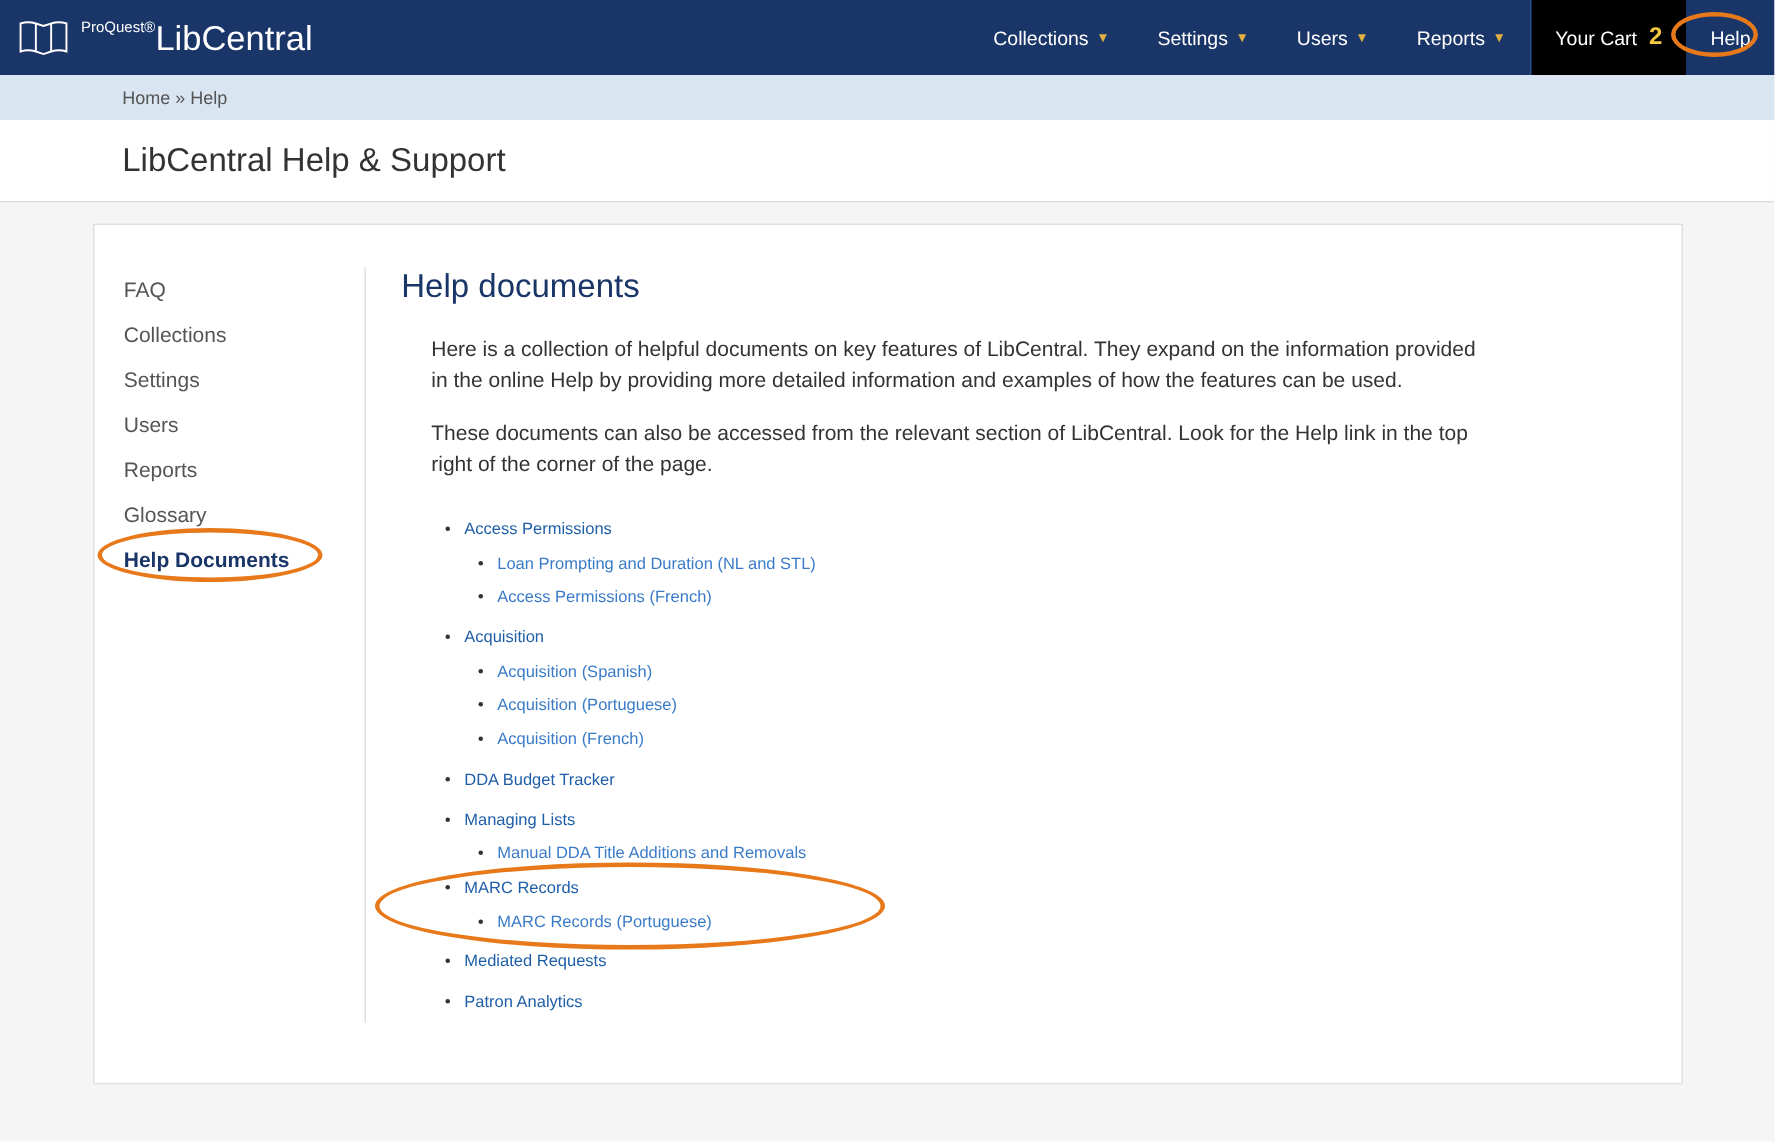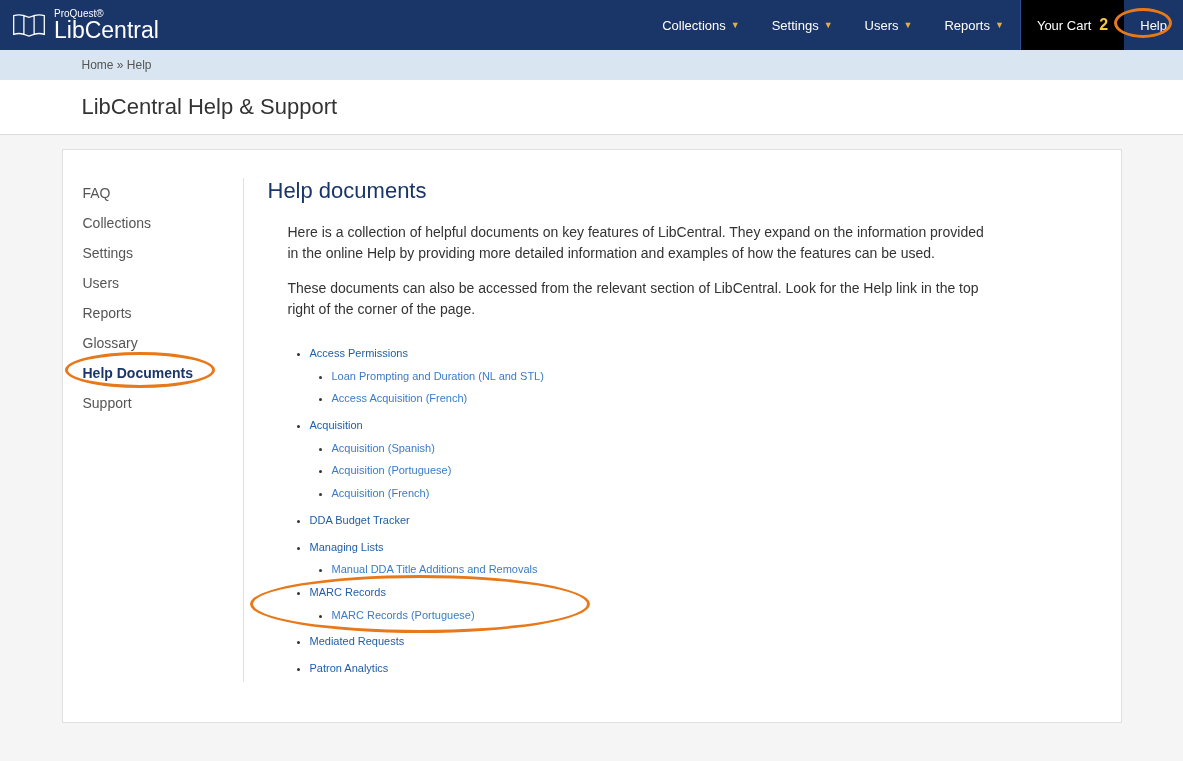--- a/index.html
+++ b/index.html
@@ -1,21 +1,21 @@
 <!DOCTYPE html>
 <html><head>
 <meta charset="utf-8">
 <style>
   * { box-sizing: border-box; margin: 0; padding: 0; }
   body { font-family: Arial, Helvetica, sans-serif; font-size: 14px; color: #333; background: #f5f5f5; }
   
   .topbar { background: #1a3568; color: #fff; height: 50px; display: flex; align-items: center; justify-content: space-between; }
   .logo-area { display: flex; align-items: center; padding-left: 12px; }
   .logo-icon { width: 34px; height: 28px; margin-right: 8px; }
-  .logo-text { display: flex; flex-direction: column; line-height: 1; }
+  .logo-text { display: flex; flex-direction: row; line-height: 1; }
   .logo-pq { font-size: 10px; font-weight: normal; }
   .logo-lc { font-size: 23px; font-weight: normal; }
   .nav-right { display: flex; align-items: stretch; height: 100%; }
   .nav-item { display: flex; align-items: center; padding: 0 16px; color: #fff; font-size: 13px; cursor: pointer; }
   .nav-item .caret { margin-left: 5px; font-size: 9px; color: #e0b040; }
   .cart-item { background: #000000; border-left: 1px solid #2a5090; }
   .cart-count { color: #f5c842; font-weight: bold; font-size: 16px; margin-left: 8px; }
   .help-item { position: relative; }
   
   .breadcrumb-bar { background: #d9e6f2; padding: 8px 0; }
@@ -95,31 +95,30 @@
 
 <div class="main-wrap">
   <div class="sidebar" id="sidebar-slot">
       <div class="sidebar-item">FAQ</div>
       <div class="sidebar-item">Collections</div>
       <div class="sidebar-item">Settings</div>
       <div class="sidebar-item">Users</div>
       <div class="sidebar-item">Reports</div>
       <div class="sidebar-item">Glossary</div>
       <div class="sidebar-item active">Help Documents<span class="circle-highlight" style="left: -18px; top: -6px; width: 150px; height: 36px;"></span></div>
-      <div class="sidebar-item">Support</div>
     </div>
   <div class="content">
     <h1>Help documents</h1>
     <div class="content-body">
       <p>Here is a collection of helpful documents on key features of LibCentral. They expand on the information provided in the online Help by providing more detailed information and examples of how the features can be used.</p>
       <p>These documents can also be accessed from the relevant section of LibCentral. Look for the Help link in the top right of the corner of the page.</p>
       <ul id="sections-slot" style="margin-top:24px; position:relative;">
           <li style="margin-top: 8px; position: relative;"><span class="link-top">Access Permissions</span><ul>
               <li><span>Loan Prompting and Duration (NL and STL)</span></li>
-              <li><span>Access Acquisition (French)</span></li>
+              <li><span>Access Permissions (French)</span></li>
             </ul></li>
           <li style="margin-top: 8px; position: relative;"><span class="link-top">Acquisition</span><ul>
               <li><span>Acquisition (Spanish)</span></li>
               <li><span>Acquisition (Portuguese)</span></li>
               <li><span>Acquisition (French)</span></li>
             </ul></li>
           <li style="margin-top: 8px; position: relative;"><span class="link-top">DDA Budget Tracker</span></li>
           <li style="margin-top: 8px; position: relative;"><span class="link-top">Managing Lists</span><ul>
               <li><span>Manual DDA Title Additions and Removals</span></li>
             </ul></li>

